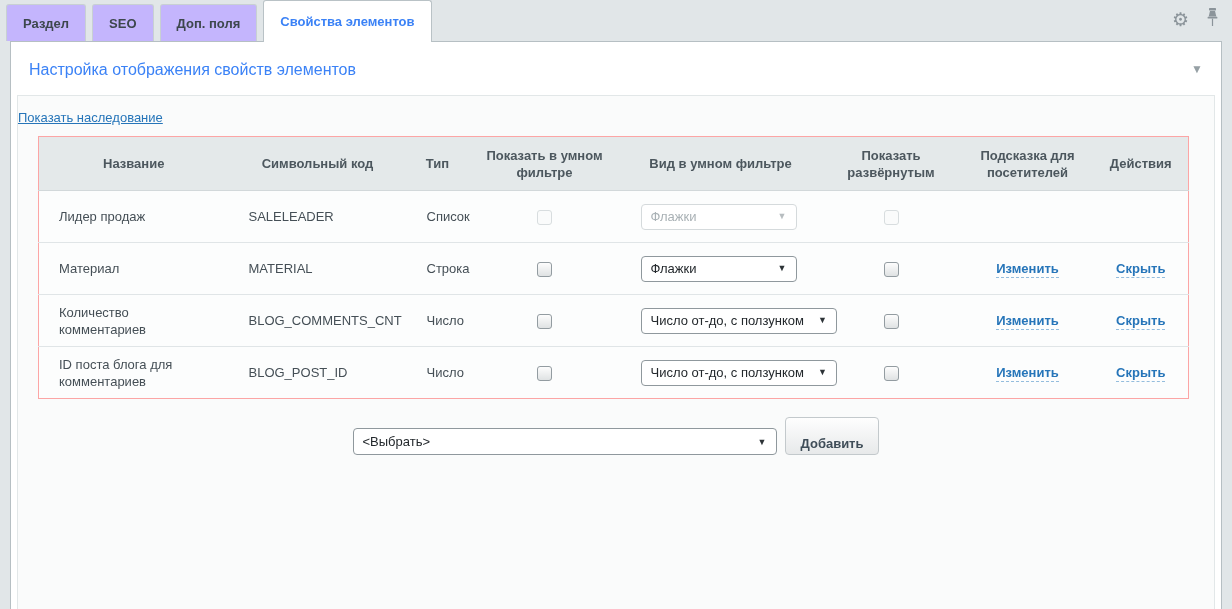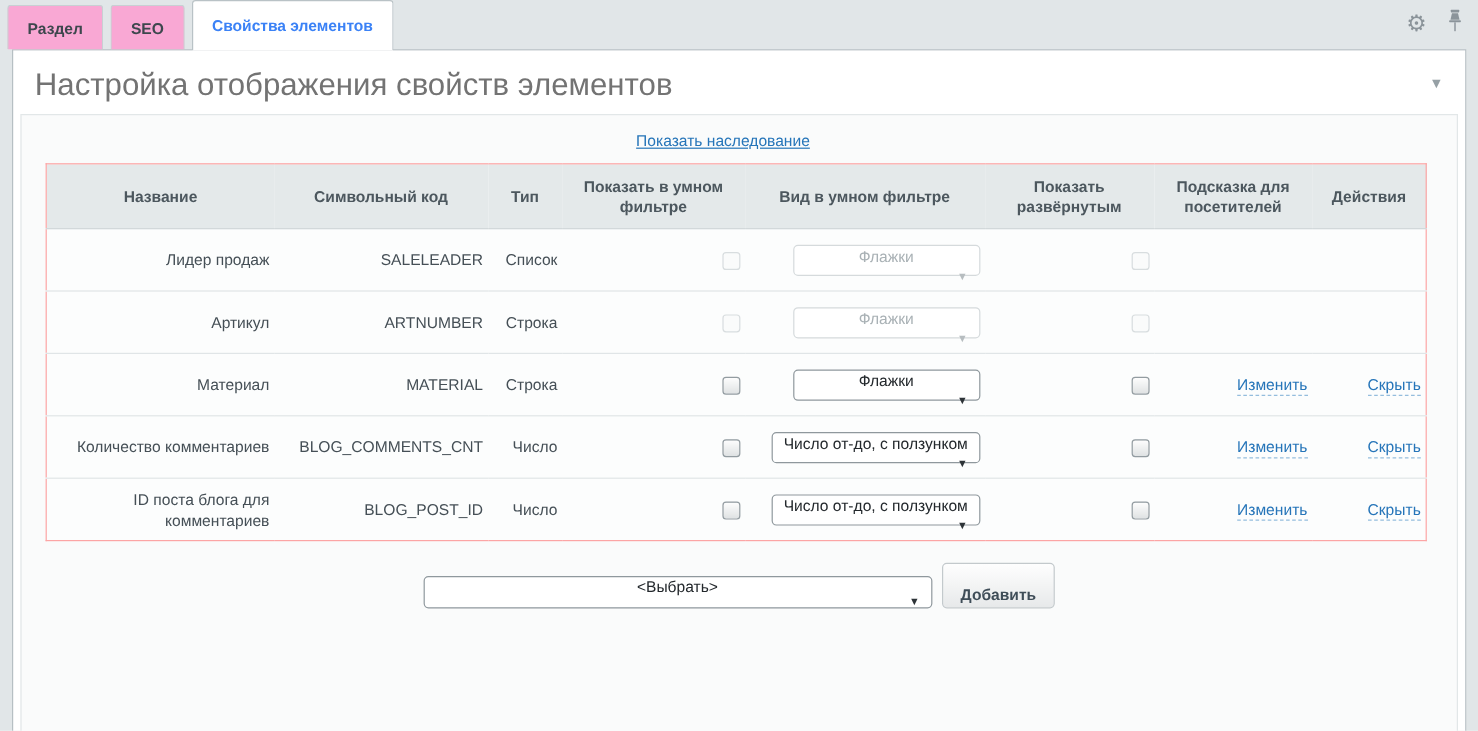--- a/index.html
+++ b/index.html
@@ -6,62 +6,62 @@
   html,body { margin:0; padding:0; }
   body {
     width:1232px; height:609px; overflow:hidden; position:relative;
     background:#e1e6e8;
     font-family:"Liberation Sans", sans-serif;
   }
 
   
   .tabbar { display:flex; align-items:flex-end; height:41px; padding-left:6px; position:relative; z-index:2; }
   .tab {
-    background:#f9a8d4; border:1px solid #c8d0d3; border-bottom:none;
+    background:#c4b5fd; border:1px solid #c8d0d3; border-bottom:none;
     border-radius:3px 3px 0 0; height:37px; margin-right:6px;
     display:flex; align-items:center; padding:0 16px;
     font-size:13px; font-weight:bold; color:#3d474d; cursor:pointer; white-space:nowrap;
   }
   .tab.active {
     background:#fff; height:42px; margin-bottom:-1px; border-color:#b9c2c6;
     color:#3b82f6; position:relative; z-index:3; cursor:default;
   }
   .topbar-icons { position:absolute; top:8px; right:12px; display:flex; align-items:center; gap:16px; z-index:4; }
   .gear { font-size:19px; line-height:19px; color:#8b949a; cursor:pointer; }
   .pin  { cursor:pointer; display:inline-block; }
 
   
   .content {
     position:absolute; left:10px; right:10px; top:41px; height:600px;
     background:#fff; border:1px solid #b6bfc3; z-index:1;
   }
   .title-row { display:flex; align-items:flex-start; justify-content:space-between; padding:16px 14px 13px 18px; }
-  .page-title { font-size:26px; line-height:24px; color:#737373; font-weight:normal; margin:0; }
+  .page-title { font-size:16px; line-height:24px; color:#3b82f6; font-weight:normal; margin:0; }
   .collapse { font-size:12px; color:#96a0a5; cursor:pointer; padding:6px 4px; line-height:10px; }
 
   .inner {
     margin:0 6px; height:520px; overflow:hidden;
     border:1px solid #e2e7e8; background:#fafbfb; padding-top:12px;
   }
-  .inherit-row { text-align:center; padding:2px 27px 7px 0; font-size:13px; line-height:15px; }
+  .inherit-row { text-align:left; padding:2px 27px 7px 0; font-size:13px; line-height:15px; }
   .solid-link { color:#2675b9; text-decoration:underline; cursor:pointer; }
 
   
   table.props {
     border-collapse:collapse; table-layout:fixed; width:1150px;
     margin:4px 26px 0 20px; background:#fcfdfd; border:1px solid #fca5a5;
   }
   table.props thead th {
     background:#e4e9ea; border-bottom:1px solid #d2d8da;
     font-size:13px; font-weight:bold; color:#4c575e;
     height:54px; text-align:center; padding:0 8px; line-height:17px;
   }
   table.props tbody td {
     border-top:1px solid #e0e5e7; font-size:13px; color:#454f56;
-    height:52px; padding:6px 4px; vertical-align:middle; line-height:17px;text-align:right;
+    height:52px; padding:6px 20px; vertical-align:middle; line-height:17px;
   }
   table.props tbody tr:first-child td { border-top:none; }
   td.c-left { text-align:left; padding-left:10px; }
   td.c-center, th.c-center { text-align:center; }
   td.c-select { text-align:left; padding-left:13px; }
 
   
   .checkbox {
     display:inline-block; width:15px; height:15px; border-radius:3px;
     border:1px solid #939ca1; background:linear-gradient(#fdfdfd,#dfe2e3);
@@ -70,46 +70,47 @@
   .checkbox.disabled { border-color:#d8dddf; background:#fafbfb; cursor:default; }
   .checkbox.checked::after {
     content:"✓"; position:absolute; left:1px; top:-2px;
     font-size:13px; font-weight:bold; color:#8f979c;
   }
   .checkbox.checked.disabled::after { color:#b3babe; }
 
   .fselect {
     display:inline-flex; align-items:center; height:26px; min-width:156px;
     border:1px solid #8f989d; border-radius:4px; background:#fff;
-    padding:0 9px; font-size:13px; color:#23282c; cursor:pointer; white-space:nowrap;flex-direction:column;
+    padding:0 9px; font-size:13px; color:#23282c; cursor:pointer; white-space:nowrap;
   }
   .fselect .caret { margin-left:auto; padding-left:14px; font-size:9px; color:#2d3337; }
   .fselect.disabled { border-color:#d5dadc; color:#a9b1b5; cursor:default; }
   .fselect.disabled .caret { color:#b7bdc0; }
 
   .dashed-link {
     color:#2675b9; text-decoration:none; cursor:pointer;
-    border-bottom:1px dashed #94bddd; padding-bottom:1px;
+    border-bottom:1px dashed #94bddd; padding-bottom:1px;font-weight:bold;
   }
 
   
   .footer-row { display:flex; justify-content:center; align-items:flex-end; gap:8px; margin-top:18px; }
   .footer-row .fselect { width:424px; height:27px; }
   .add-btn {
     height:26px; padding:18px 15px; font-size:13px; font-weight:bold; color:#3f4d58;
     background:linear-gradient(#fefefe,#e7e9ea); border:1px solid #c3c9cc;
     border-radius:4px; cursor:pointer; font-family:inherit;
   }
 </style>
 </head>
 <body>
 
 <div class="tabbar">
   <div class="tab">Раздел</div>
   <div class="tab">SEO</div>
+  <div class="tab">Доп. поля</div>
   <div class="tab active">Свойства элементов</div>
 </div>
 
 <div class="topbar-icons">
   <span class="gear">⚙</span>
   <span class="pin">
     <svg width="15" height="19" viewBox="0 0 15 19">
       <g fill="#8b949a">
         <rect x="4" y="0" width="7" height="2.4" rx="0.6"></rect>
         <path d="M5 3 h5 l1.3 5.4 h-7.6 z"></path>
@@ -166,35 +167,20 @@
       <span class="fselect disabled">
         <span class="fsel-label">Флажки</span>
         <span class="caret">▼</span>
       </span>
     </td>
     <td class="c-center"><span class="checkbox disabled"></span></td>
     <td class="c-center"></td>
     <td class="c-center"></td>
   </tr>
           <tr>
-    <td class="c-left">Артикул</td>
-    <td class="c-left">ARTNUMBER</td>
-    <td class="c-left">Строка</td>
-    <td class="c-center"><span class="checkbox disabled"></span></td>
-    <td class="c-select">
-      <span class="fselect disabled">
-        <span class="fsel-label">Флажки</span>
-        <span class="caret">▼</span>
-      </span>
-    </td>
-    <td class="c-center"><span class="checkbox disabled"></span></td>
-    <td class="c-center"></td>
-    <td class="c-center"></td>
-  </tr>
-          <tr>
     <td class="c-left">Материал</td>
     <td class="c-left">MATERIAL</td>
     <td class="c-left">Строка</td>
     <td class="c-center"><span class="checkbox"></span></td>
     <td class="c-select">
       <span class="fselect">
         <span class="fsel-label">Флажки</span>
         <span class="caret">▼</span>
       </span>
     </td>

